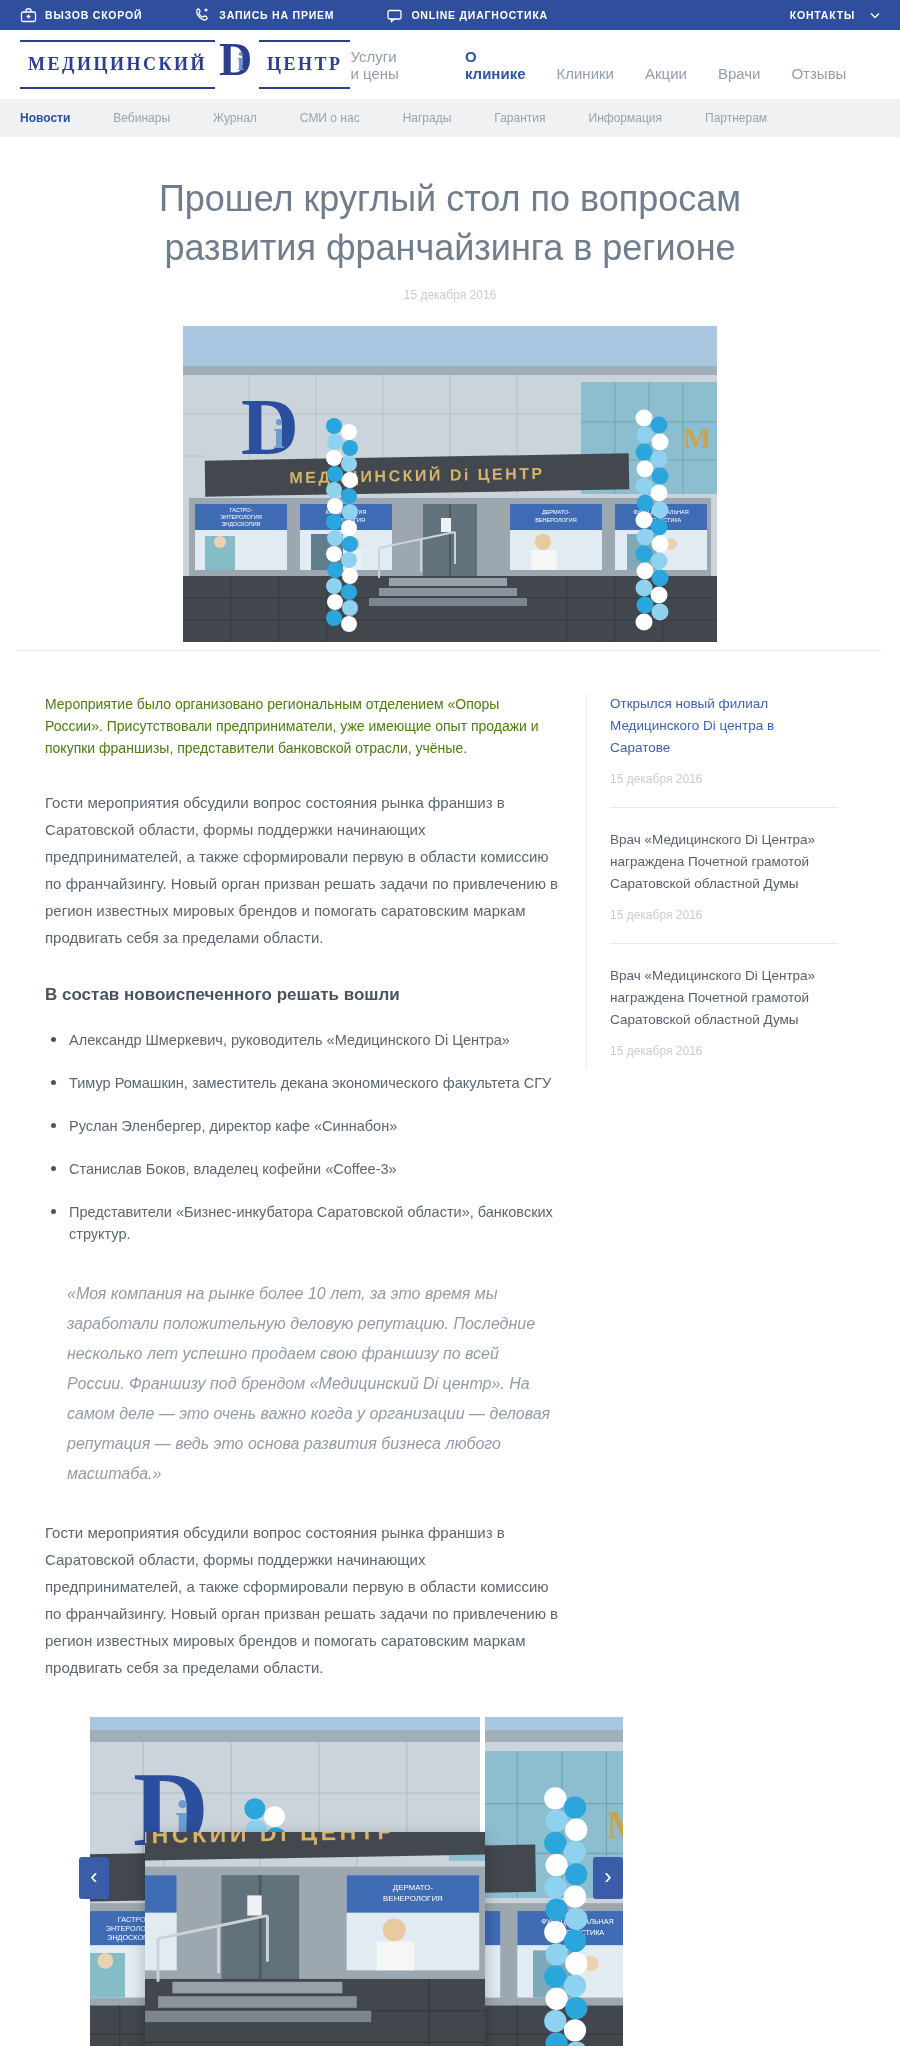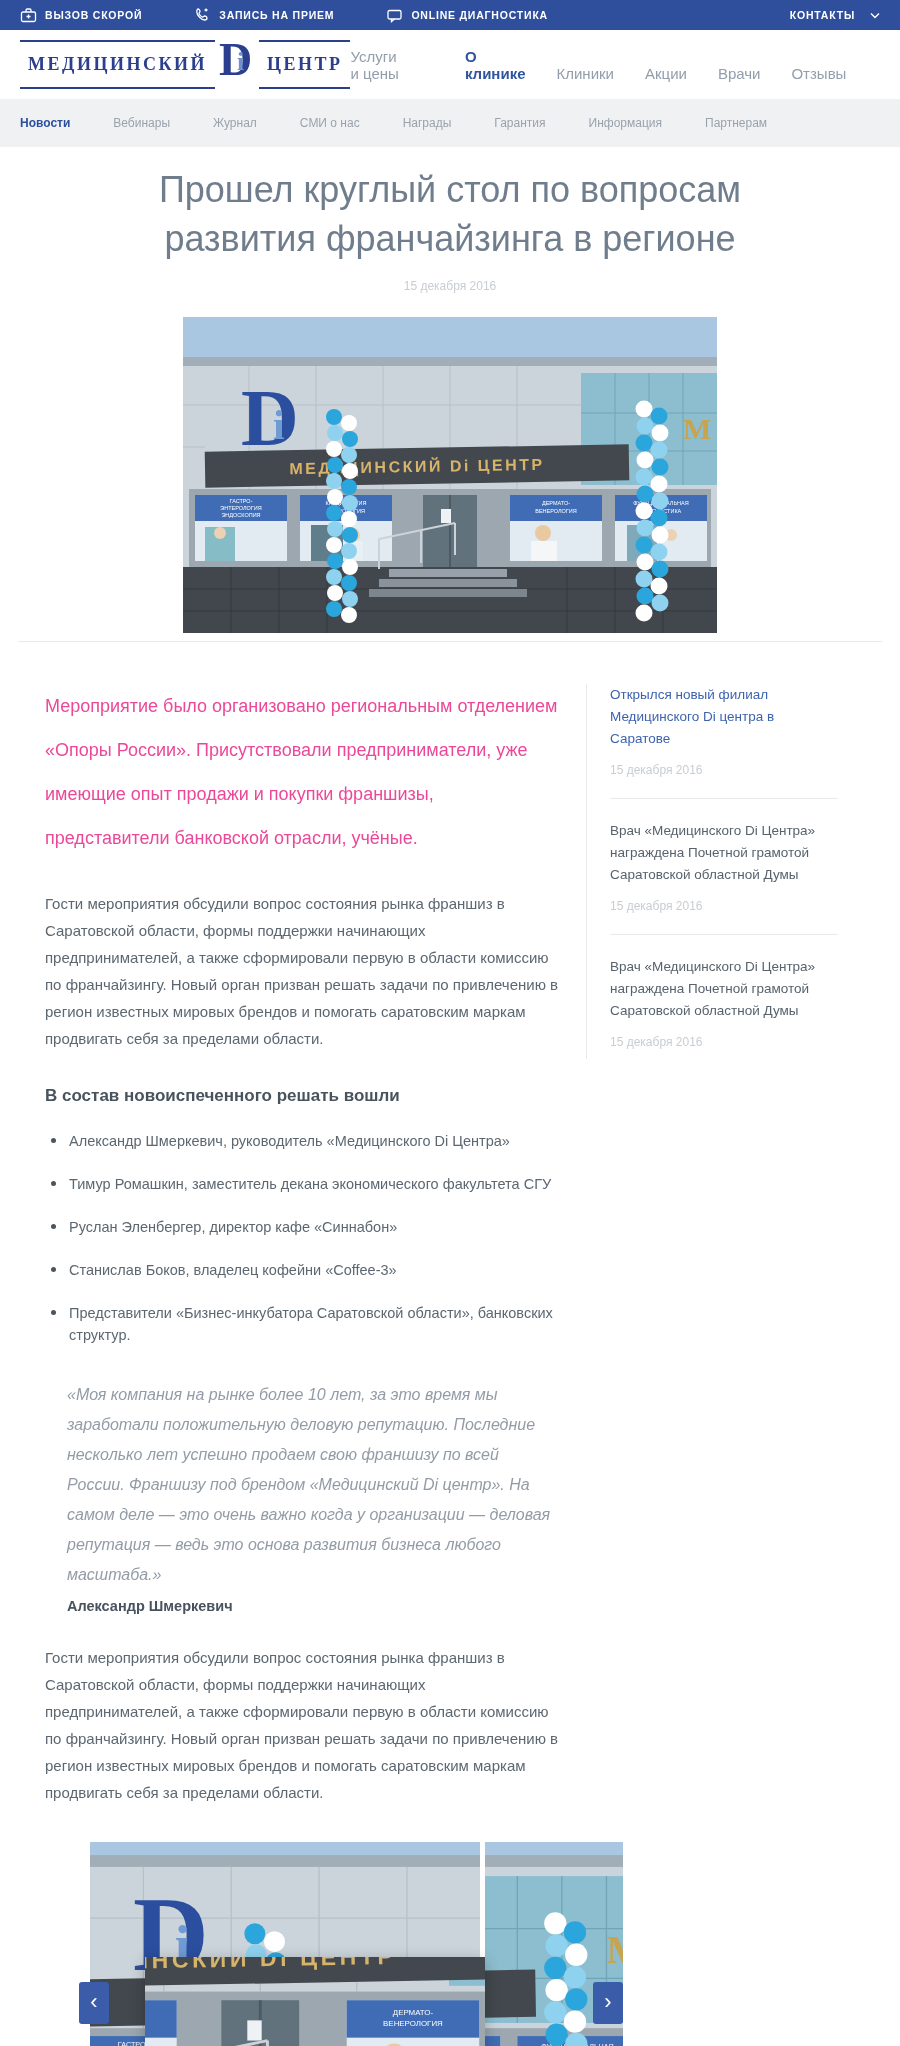--- a/index.html
+++ b/index.html
@@ -30,35 +30,35 @@
     padding:12px 8px;
   }
   .logo-mono { position:relative; width:40px; height:48px; margin:0 2px; }
   .logo-d { font-family:"Liberation Serif", serif; font-weight:bold; font-size:46px; color:#2c3f8e; position:absolute; left:2px; top:-8px; }
   .logo-i { font-family:"Liberation Serif", serif; font-weight:bold; font-size:26px; color:#6f92cd; position:absolute; left:20px; top:6px; }
   .mainnav { margin-left:auto; display:flex; align-items:flex-end; gap:31px; }
   .mainnav a { text-decoration:none; font-size:15px; color:#939dab; cursor:pointer; }
   .mainnav a.active { color:#2f54a0; font-weight:bold;margin-left:30px; }
   .search-btn { width:16px; height:16px; margin-left:30px; cursor:pointer; }
   
-  .subnav { background:#f0f1f3; height:48px; display:flex; align-items:center; gap:43px; padding:0 20px; }
+  .subnav { background:#f0f1f3; height:38px; display:flex; align-items:center; gap:43px; padding:0 20px; }
   .subnav a { text-decoration:none; font-size:12px; color:#9aa3ad; cursor:pointer; }
   .subnav a.active { color:#2d4f9e; font-weight:bold; }
   
-  .article-head { text-align:center; padding-top:19px; }
+  .article-head { text-align:center; padding-top:38px; }
   .article-title {
     font-size:36px; line-height:1.35; font-weight:400; color:#6f7d8c;
     max-width:600px; margin:0 auto;
   }
   .article-date { margin-top:16px; font-size:12px; color:#c8cdd3; }
   .hero { display:block; margin:24px auto 0; width:534px; height:316px; }
   
   .main-wrap { margin:0 18px; border-top:1px solid #e8eaec; margin-top:8px; display:flex; padding-top:42px; }
   .content-col { width:568px; padding:0 26px 0 27px; }
-  .intro { font-size:18px; line-height:44px; color:#ec4899; }
+  .intro { font-size:14px; line-height:22px; color:#4d7c0f; }
   .para { font-size:15px; line-height:27px; color:#5c6771; margin-top:30px; }
   .list-heading { font-size:17px; font-weight:bold; color:#48535e; margin-top:34px; }
   ul.members { list-style:none; margin-top:24px; }
   ul.members li {
     position:relative; padding-left:24px; margin-bottom:21px;
     font-size:14.5px; line-height:22px; color:#5c6771;
   }
   ul.members li::before {
     content:""; position:absolute; left:6px; top:8px;
     width:5px; height:5px; border-radius:50%; background:#4a5560;
@@ -322,21 +322,20 @@
     <p class="para">Гости мероприятия обсудили вопрос состояния рынка франшиз в Саратовской области, формы поддержки начинающих предпринимателей, а также сформировали первую в области комиссию по франчайзингу. Новый орган призван решать задачи по привлечению в регион известных мировых брендов и помогать саратовским маркам продвигать себя за пределами области.</p>
     <h3 class="list-heading">В состав новоиспеченного решать вошли</h3>
     <ul class="members">
       <li>Александр Шмеркевич, руководитель «Медицинского Di Центра»</li>
       <li>Тимур Ромашкин, заместитель декана экономического факультета СГУ</li>
       <li>Руслан Эленбергер, директор кафе «Синнабон»</li>
       <li>Станислав Боков, владелец кофейни «Coffee-3»</li>
       <li>Представители «Бизнес-инкубатора Саратовской области», банковских структур.</li>
     </ul>
     <blockquote class="quote">«Моя компания на рынке более 10 лет, за это время мы заработали положительную деловую репутацию. Последние несколько лет успешно продаем свою франшизу по всей России. Франшизу под брендом «Медицинский Di центр». На самом деле — это очень важно когда у организации — деловая репутация — ведь это основа развития бизнеса любого масштаба.»</blockquote>
-    <div class="quote-author">Александр Шмеркевич</div>
     <p class="para">Гости мероприятия обсудили вопрос состояния рынка франшиз в Саратовской области, формы поддержки начинающих предпринимателей, а также сформировали первую в области комиссию по франчайзингу. Новый орган призван решать задачи по привлечению в регион известных мировых брендов и помогать саратовским маркам продвигать себя за пределами области.</p>
 
     <div class="carousel">
       <div class="car-track">
         <svg class="car-slide-main" viewBox="25 30 298 286" preserveAspectRatio="xMidYMid slice">
             <use href="#facade"></use>
           </svg>
         <svg class="car-slide-next" viewBox="386 30 148 286" preserveAspectRatio="xMidYMid slice">
             <use href="#facade"></use>
           </svg>

